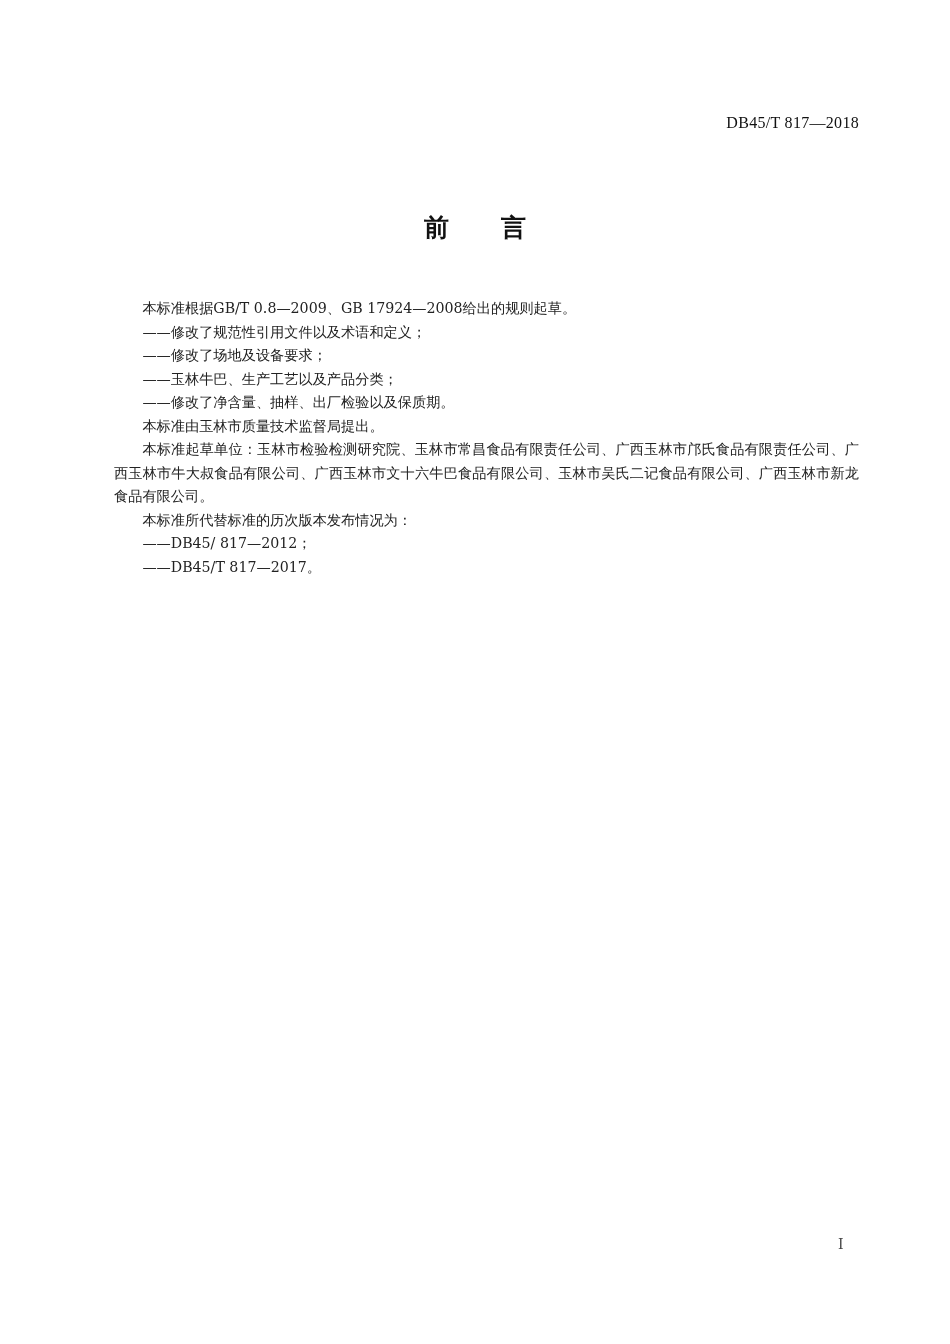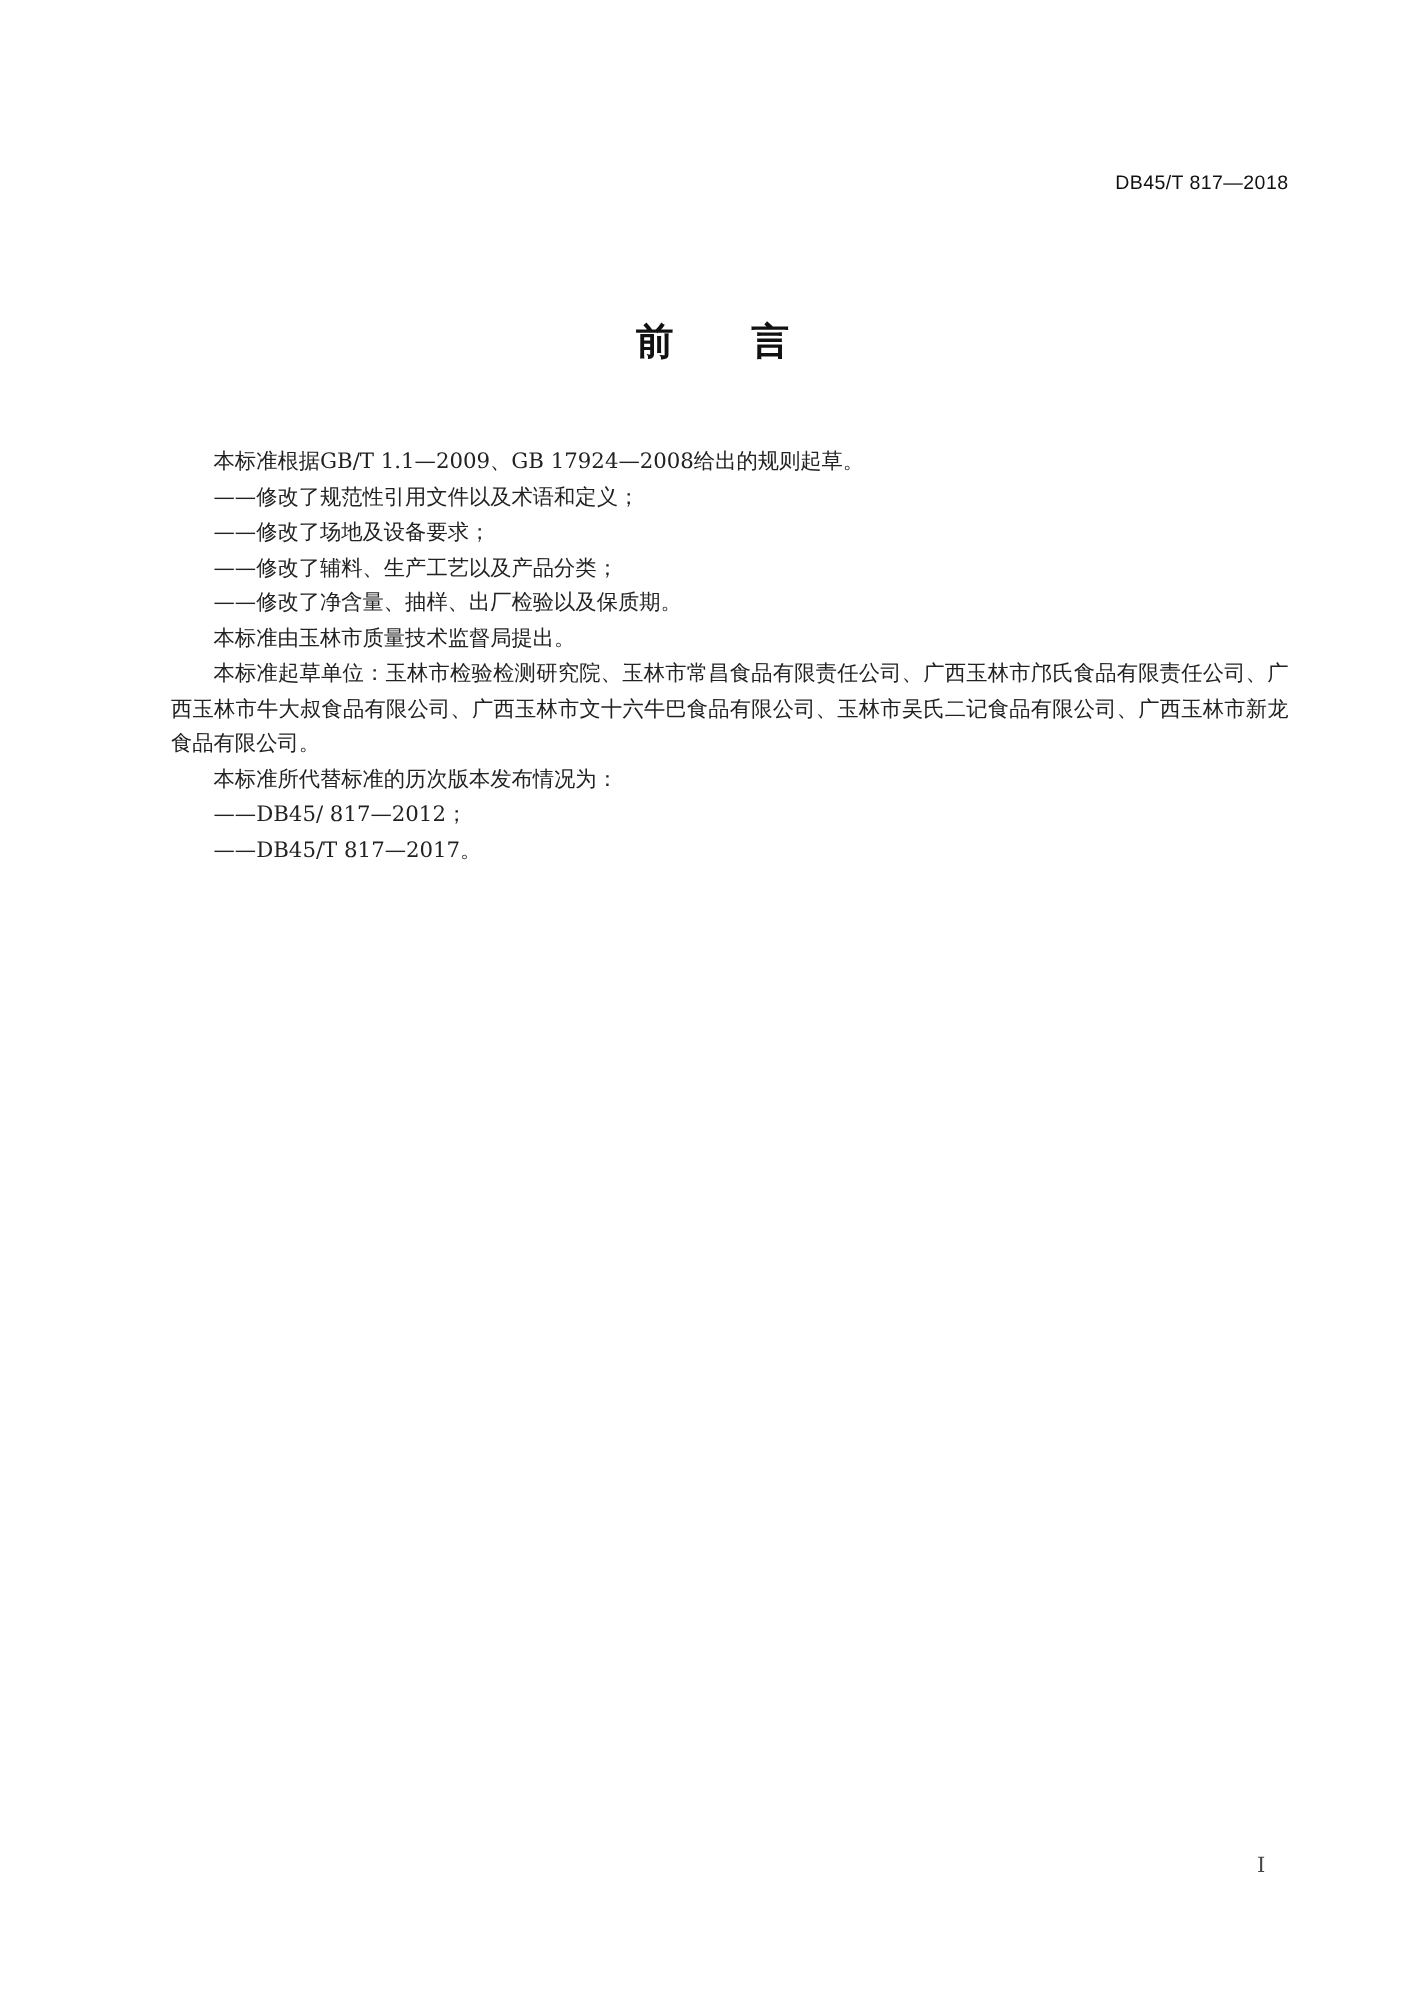--- a/index.html
+++ b/index.html
@@ -1,19 +1,19 @@
 <!DOCTYPE html>
 <html><head>
 <meta charset="utf-8">
 <style>
   html, body { margin: 0; padding: 0; background: #ffffff; }
   body { width: 950px; height: 1344px; position: relative; overflow: hidden; color: #1a1a1a; }
   .header-code {
     position: absolute; top: 114px; right: 91px;
-    font-family: Liberation Sans, sans-serif; font-size: 13px; letter-spacing: 0.3px; color: #111;
+    font-family: Liberation Serif, serif; font-size: 16px; letter-spacing: 0.3px; color: #111;
   }
   .title {
     position: absolute; top: 211px; left: 0; width: 950px; text-align: center;
     font-family: "DejaVu Sans", sans-serif; font-size: 25px; font-weight: bold; color: #111;
     letter-spacing: 0;
   }
   .title span.gap { display: inline-block; width: 52px; }
   .body {
     position: absolute; top: 297px; left: 114px; width: 745px;
     font-family: "DejaVu Serif", serif; font-size: 14.2px; line-height: 23.5px; color: #222;
@@ -28,24 +28,24 @@
 </head>
 <body>
 
 <div class="header-code">DB45/T 817—2018</div>
 
 <div class="title">
   <span>前</span><span class="gap"></span><span>言</span>
 </div>
 
 <div class="body">
-  <p>本标准根据GB/T 1.1—2009、GB 17924—2008给出的规则起草。</p>
+  <p>本标准根据GB/T 0.8—2009、GB 17924—2008给出的规则起草。</p>
   <p class="item">——修改了规范性引用文件以及术语和定义；</p>
   <p class="item">——修改了场地及设备要求；</p>
-  <p class="item">——修改了辅料、生产工艺以及产品分类；</p>
+  <p class="item">——玉林牛巴、生产工艺以及产品分类；</p>
   <p class="item">——修改了净含量、抽样、出厂检验以及保质期。</p>
   <p>本标准由玉林市质量技术监督局提出。</p>
   <p>本标准起草单位：玉林市检验检测研究院、玉林市常昌食品有限责任公司、广西玉林市邝氏食品有限责任公司、广西玉林市牛大叔食品有限公司、广西玉林市文十六牛巴食品有限公司、玉林市吴氏二记食品有限公司、广西玉林市新龙食品有限公司。</p>
   <p>本标准所代替标准的历次版本发布情况为：</p>
   <p class="item">——DB45/ 817—2012；</p>
   <p class="item">——DB45/T 817—2017。</p>
 </div>
 
 <div class="page-num">I</div>
 

